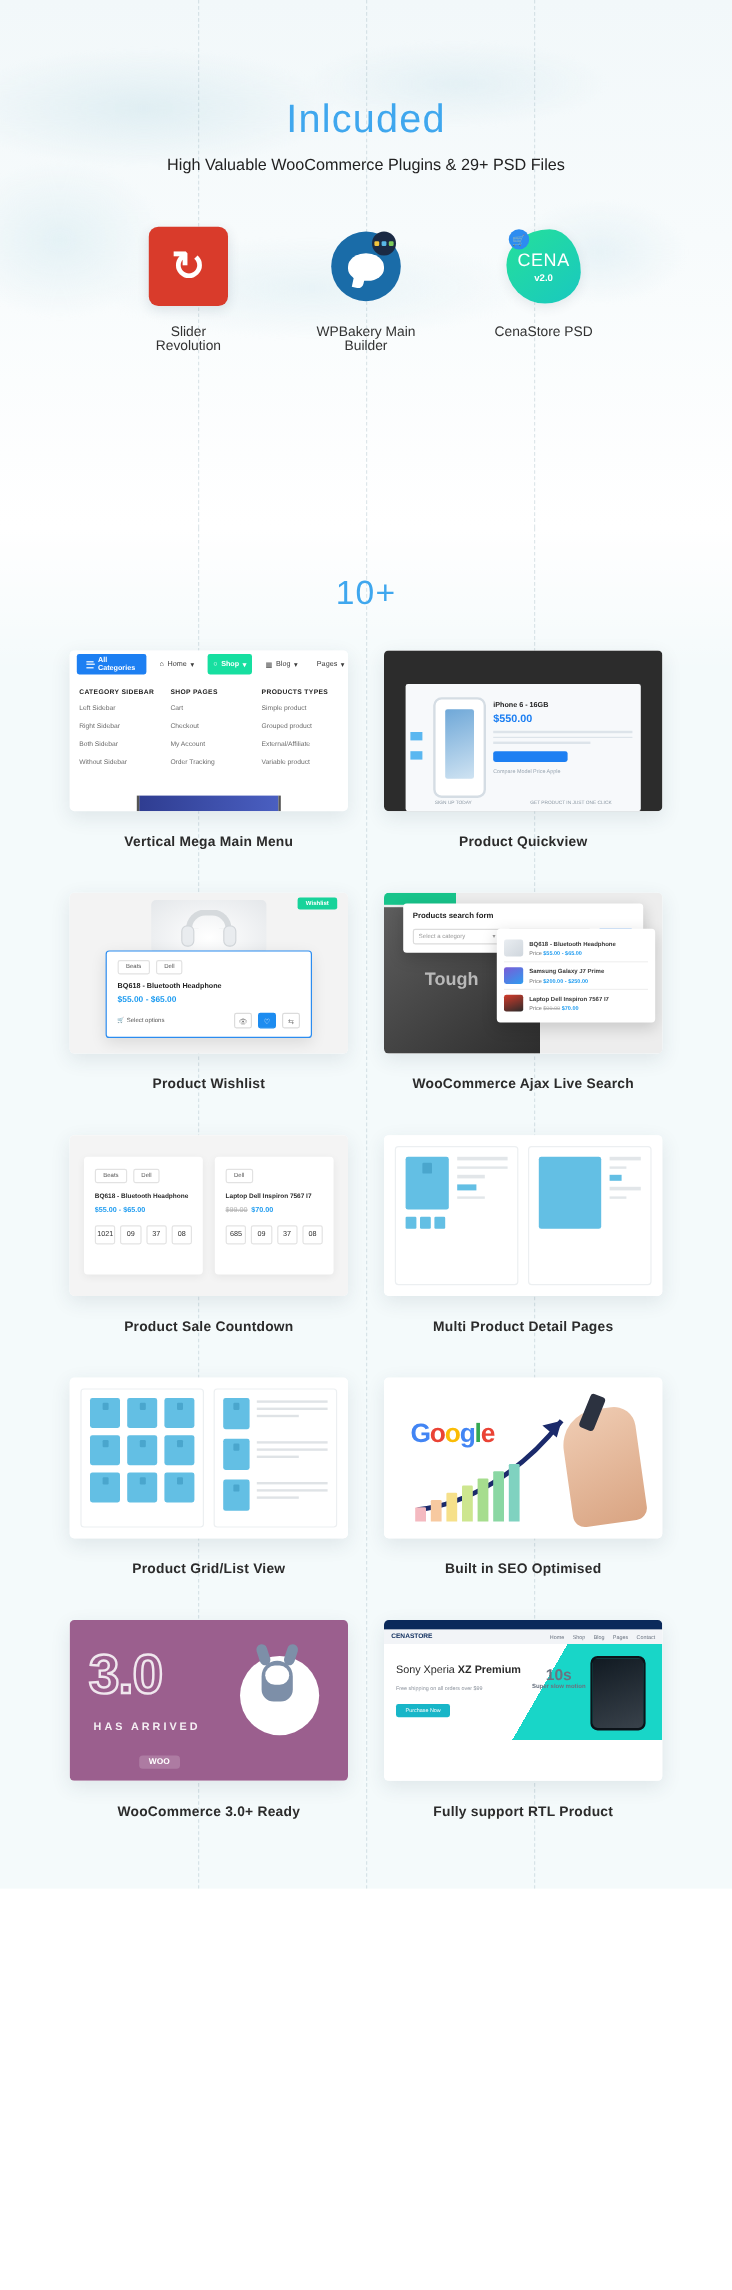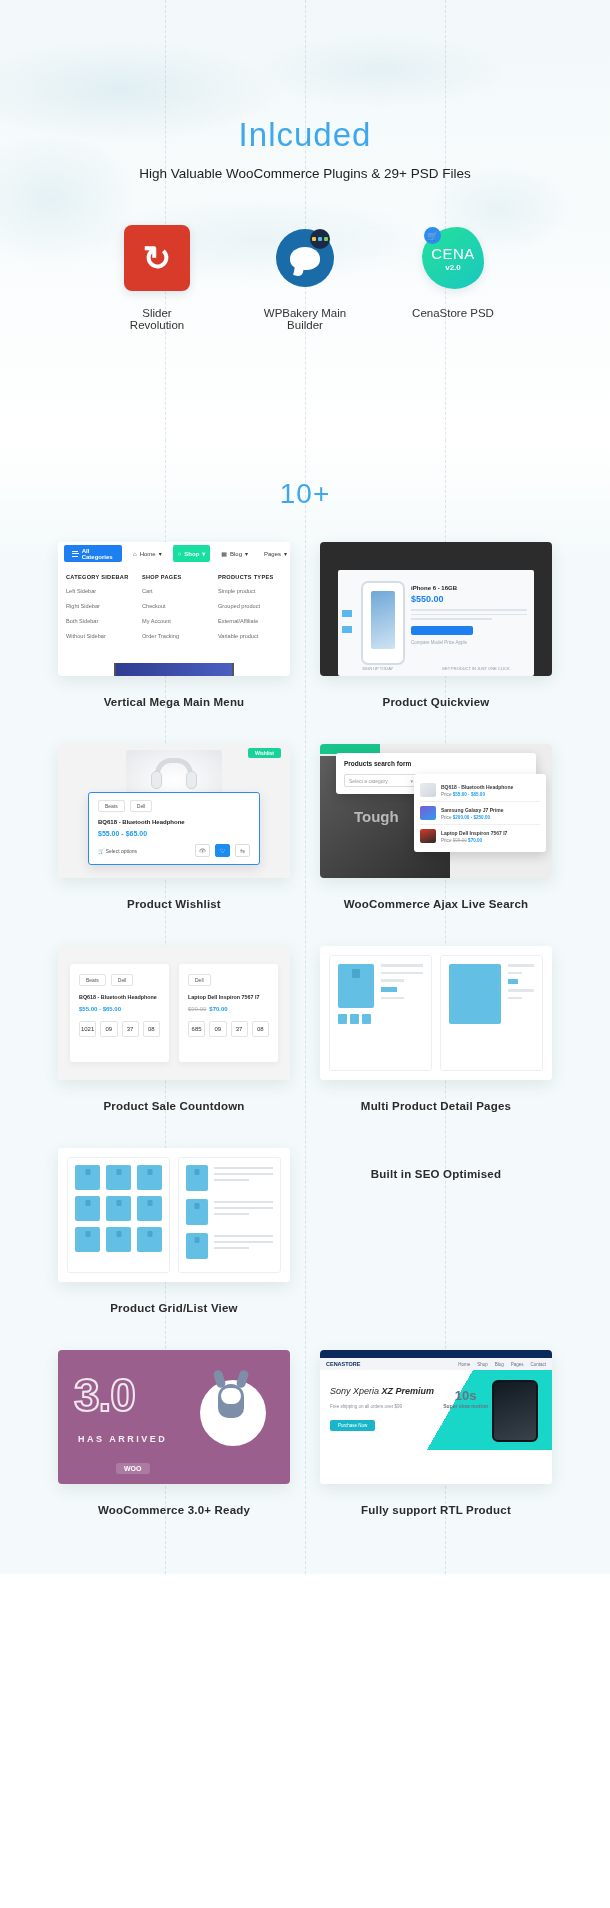--- a/index.html
+++ b/index.html
@@ -33,21 +33,21 @@
   .guide { position:absolute; top:0; bottom:0; width:0; border-left:1px dashed rgba(150,175,185,.30); }
 
   .sec-inner { position: relative; z-index: 2; }
 
   .title-thin {
     text-align: center;
     color: #3fa7ee;
     font-weight: 300;
     letter-spacing: 1px;
   }
-  .h-included { font-size: 33px; padding-top: 116px; }
+  .h-included { font-size: 33px; padding-top: 80px; }
   .sub-included {
     text-align:center; font-size: 13.5px; color:#222; margin-top: 12px; font-weight:400;
   }
 
   .plugins { display:flex; justify-content:center; gap:62px; margin-top: 44px; }
   .plugin { width: 86px; text-align:center; }
   .plugin-icon {
     width: 66px; height: 66px; margin: 0 auto; border-radius: 8px;
     display:flex; align-items:center; justify-content:center; position:relative;
     box-shadow: 0 3px 10px rgba(40,60,80,.12);
@@ -207,21 +207,21 @@
   .woo-ear1{left:3px;transform:rotate(-18deg);} .woo-ear2{right:3px;transform:rotate(18deg);}
   .woo-face{position:absolute;left:9px;top:16px;width:20px;height:16px;background:#fff;border-radius:10px;}
 
   
   .rtl{width:100%;height:100%;background:#fff;position:relative;overflow:hidden;}
   .rtl-top{height:8px;background:#0b2a5b;}
   .rtl-bar{height:12px;background:#f2f4f7;display:flex;align-items:center;justify-content:space-between;padding:0 6px;}
   .rtl-brand{font-size:5.5px;font-weight:700;color:#0b2a5b;}
   .rtl-nav{display:flex;gap:7px;font-size:4.5px;color:#6a7380;}
   .rtl-hero{height:80px;background:linear-gradient(120deg,#ffffff 55%,#18d6c8 55%);position:relative;}
-  .rtl-h1{position:absolute;left:10px;top:16px;font-size:9px;color:#2b2b2b;font-weight:400;font-style:italic;}
+  .rtl-h1{position:absolute;left:10px;top:16px;font-size:9px;color:#2b2b2b;font-weight:400;}
   .rtl-h1 b{font-weight:700;}
   .rtl-sub{position:absolute;left:10px;top:34px;font-size:4.5px;color:#8b929c;}
   .rtl-cta{position:absolute;left:10px;top:50px;background:#18b6c8;color:#fff;font-size:4.5px;border-radius:2px;padding:3px 8px;}
   .rtl-phone{position:absolute;right:14px;top:10px;width:46px;height:62px;background:linear-gradient(160deg,#111a22,#39424b);border-radius:6px;border:2px solid #0c1319;}
   .rtl-badge{position:absolute;right:64px;top:18px;font-size:13px;font-weight:700;color:#2b2b2b;}
   .rtl-badge span{font-size:5px;display:block;text-align:center;color:#6a7380;}
 </style>
 </head>
 <body>
 
@@ -565,20 +565,42 @@
                       <i class="s"></i>
                     </div>
                 </div>
               </div>
             </div>
           </div>
           <div class="caption">Product Grid/List View</div>
         </div>
 
         <div class="cell">
+          <div class="shot">
+            <div class="seo">
+              <div class="seo-g">
+                <span class="b1">G</span><span class="r1">o</span><span class="y1">o</span><span class="b2">g</span><span class="g1">l</span><span class="r2">e</span>
+              </div>
+              <svg class="seo-arrow" viewBox="0 0 150 90">
+                <path d="M6 84 C 46 80, 92 54, 126 10" fill="none" stroke="#1b2a6b" stroke-width="4"></path>
+                <path d="M126 10 l -16 4 l 12 10 z" fill="#1b2a6b"></path>
+              </svg>
+              <div class="seo-bars">
+                <i style="height:12px;background:#f4b9c0"></i>
+                <i style="height:18px;background:#f7c9a0"></i>
+                <i style="height:24px;background:#f6e08a"></i>
+                <i style="height:30px;background:#cde68f"></i>
+                <i style="height:36px;background:#a6dd8e"></i>
+                <i style="height:42px;background:#8ad7a3"></i>
+                <i style="height:48px;background:#7fd2c0"></i>
+              </div>
+              <div class="seo-hand"></div>
+              <div class="seo-pen"></div>
+            </div>
+          </div>
           <div class="caption">Built in SEO Optimised</div>
         </div>
 
         <div class="cell">
           <div class="shot">
             <div class="woo">
               <div class="woo-3">3.0</div>
               <div class="woo-arr">HAS ARRIVED</div>
               <div class="woo-logo">WOO</div>
               <div class="woo-circ"></div>

